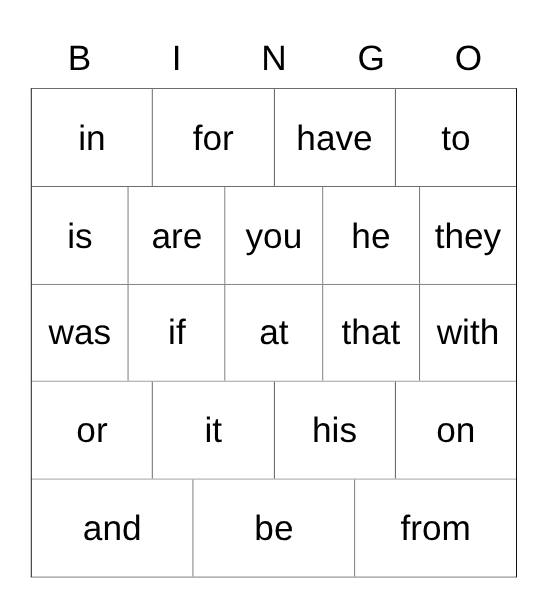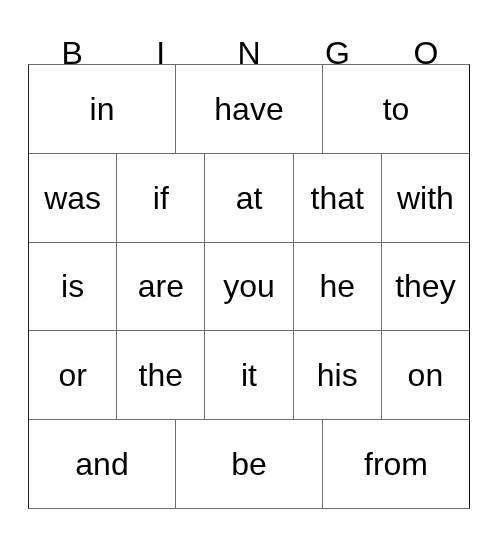--- a/index.html
+++ b/index.html
@@ -42,21 +42,21 @@
     line-height: 34px;
     color: #000000;
     font-weight: 400;
     letter-spacing: 0;
   }
 
   
   #bingo-grid {
     position: absolute;
     left: 28px;
-    top: 64px;
+    top: 80px;
     width: 442px;
     height: 445px;
     border-top: 1px solid #6d6d6d;
     border-left: 1px solid #222222;
     border-right: 1px solid #111111;
     border-bottom: 1px solid #6d6d6d;
     box-sizing: border-box;
     display: flex;
     flex-direction: column;
   }
@@ -98,43 +98,43 @@
     <div class="header-letter">I</div>
     <div class="header-letter">N</div>
     <div class="header-letter">G</div>
     <div class="header-letter">O</div>
   </div>
 
   <div id="bingo-grid">
 
     <div class="grid-row">
       <div class="grid-cell">in</div>
+      <div class="grid-cell">for</div>
       <div class="grid-cell">have</div>
       <div class="grid-cell">to</div>
+    </div>
+
+    <div class="grid-row">
+      <div class="grid-cell">is</div>
+      <div class="grid-cell">are</div>
+      <div class="grid-cell">you</div>
+      <div class="grid-cell">he</div>
+      <div class="grid-cell">they</div>
     </div>
 
     <div class="grid-row">
       <div class="grid-cell">was</div>
       <div class="grid-cell">if</div>
       <div class="grid-cell">at</div>
       <div class="grid-cell">that</div>
       <div class="grid-cell">with</div>
     </div>
 
     <div class="grid-row">
-      <div class="grid-cell">is</div>
-      <div class="grid-cell">are</div>
-      <div class="grid-cell">you</div>
-      <div class="grid-cell">he</div>
-      <div class="grid-cell">they</div>
-    </div>
-
-    <div class="grid-row">
       <div class="grid-cell">or</div>
-      <div class="grid-cell">the</div>
       <div class="grid-cell">it</div>
       <div class="grid-cell">his</div>
       <div class="grid-cell">on</div>
     </div>
 
     <div class="grid-row">
       <div class="grid-cell">and</div>
       <div class="grid-cell">be</div>
       <div class="grid-cell">from</div>
     </div>

